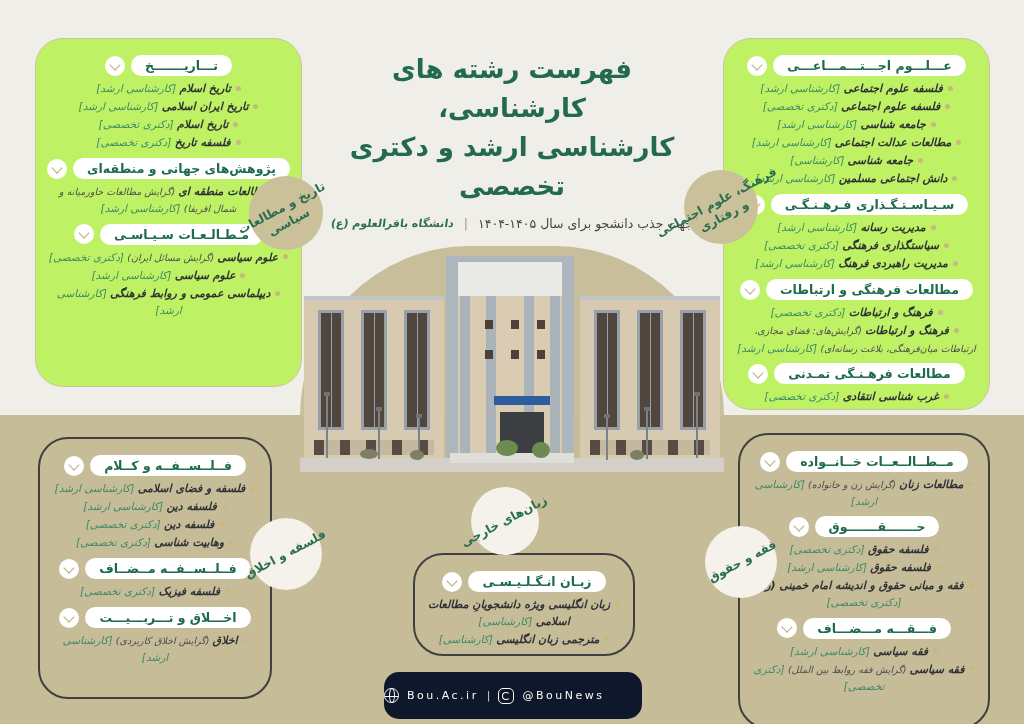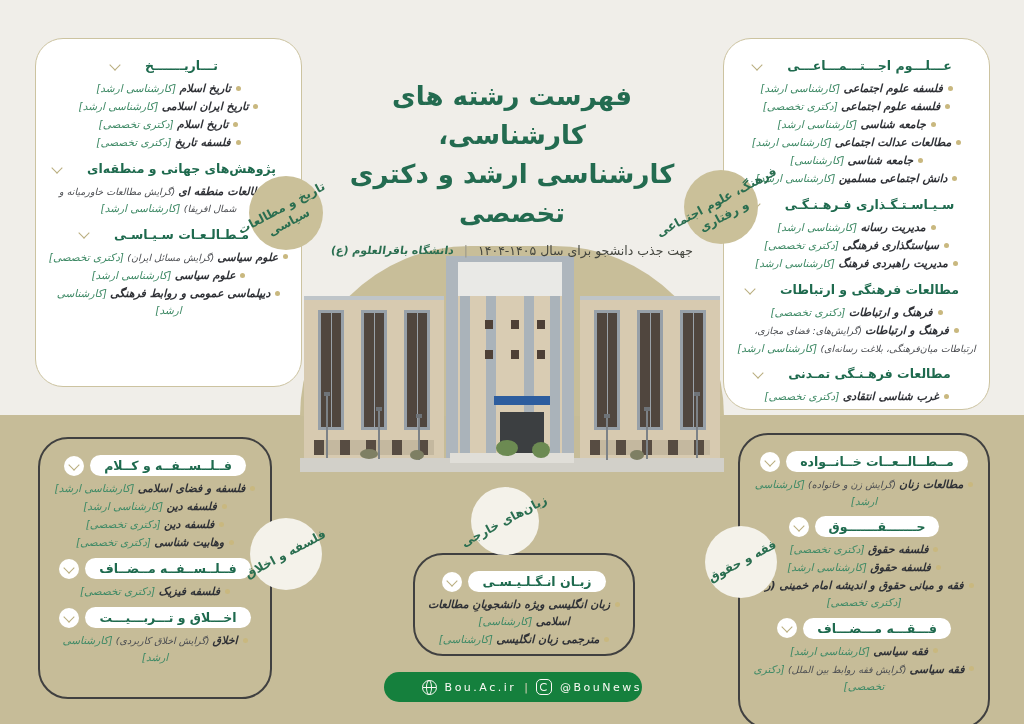--- a/index.html
+++ b/index.html
@@ -2,21 +2,21 @@
 <html><head>
 <meta charset="utf-8">
 <style>
   html,body{margin:0;padding:0;}
   body{width:1024px;height:724px;position:relative;overflow:hidden;
        font-family:"DejaVu Sans",sans-serif;background:#f0eee9;}
   .bg-bottom{position:absolute;left:0;top:415px;width:1024px;height:309px;background:#c6bc98;}
 
   
   .title-wrap{position:absolute;left:317px;top:50px;width:390px;z-index:5;
-              direction:rtl;text-align:center;color:#236b50;margin-top:27px;}
+              direction:rtl;text-align:center;color:#236b50;}
   .title-line{font-size:26px;font-weight:bold;line-height:1.5;letter-spacing:-.5px;}
   .subtitle-row{margin-top:10px;display:flex;direction:rtl;justify-content:center;
                 align-items:center;gap:10px;color:#44463f;font-size:12.5px;}
   .subtitle-sep{color:#9a9788;}
   .logo-mark{color:#2a6e50;font-weight:bold;font-size:11px;transform:skewX(-8deg);}
 
   
   #building{position:absolute;left:300px;top:246px;width:424px;height:226px;z-index:1;}
   .arch{position:absolute;left:0;top:0;width:424px;height:170px;background:#c8be99;
         border-radius:212px 212px 0 0;}
@@ -38,21 +38,21 @@
   .door{position:absolute;left:54px;top:156px;width:44px;height:48px;background:#3c3f41;}
   .ground{position:absolute;left:0;right:0;top:212px;height:14px;background:#d2d0c9;}
   .steps{position:absolute;left:150px;top:207px;width:124px;height:10px;background:#e0ded8;}
   .lamp{position:absolute;width:2px;background:#7c8287;}
   .lamp::before{content:'';position:absolute;left:-2px;top:-4px;width:6px;height:4px;background:#6e7378;}
   .shrub{position:absolute;height:10px;border-radius:50%;background:#7e7f63;}
   .palm{position:absolute;height:16px;border-radius:50%;background:#6c8a52;}
 
   
   .card{position:absolute;direction:rtl;text-align:center;z-index:5;padding-top:10px;box-sizing:border-box;}
-  .top-card{background:#ffffff;border:1px solid #ccc3a0;border-radius:28px;}
+  .top-card{background:#bef264;border:1px solid #ccc3a0;border-radius:28px;}
   .bot-card{border:2px solid #404040;border-radius:30px;}
   #card-left-top{left:35px;top:38px;width:267px;height:349px;}
   #card-right-top{left:723px;top:38px;width:267px;height:372px;}
   #card-bottom-left{left:38px;top:437px;width:234px;height:262px;}
   #card-bottom-center{left:413px;top:553px;width:222px;height:103px;}
   #card-bottom-right{left:738px;top:433px;width:252px;height:296px;}
   .section{margin-bottom:7px;}
   .hdr{display:flex;justify-content:center;align-items:center;gap:6px;margin:6px 6px 4px;cursor:pointer;}
   .pill{background:#ffffff;color:#1e6a4e;font-weight:bold;font-size:12.5px;
         padding:3px 14px;border-radius:14px;white-space:nowrap;}
@@ -77,23 +77,23 @@
   #callig-rt{left:648px;top:162px;width:145px;height:95px;}
   #callig-rt .disc{left:36px;top:8px;width:74px;height:74px;}
   #callig-bl{left:228px;top:512px;width:115px;height:85px;}
   #callig-bl .disc{left:22px;top:6px;width:72px;height:72px;}
   #callig-bc{left:445px;top:482px;width:120px;height:80px;}
   #callig-bc .disc{left:26px;top:5px;width:68px;height:68px;}
   #callig-br{left:685px;top:522px;width:115px;height:80px;}
   #callig-br .disc{left:20px;top:4px;width:72px;height:72px;}
 
   
-  .footer{position:absolute;left:384px;top:672px;width:258px;height:30px;z-index:5;
-          background:#15803d;border-radius:15px;display:flex;align-items:center;
-          justify-content:flex-end;gap:8px;color:#fbfaf5;font-size:11px;}
+  .footer{position:absolute;left:384px;top:672px;width:258px;height:47px;z-index:5;
+          background:#0f172a;border-radius:15px;display:flex;align-items:center;
+          justify-content:flex-start;gap:8px;color:#fbfaf5;font-size:11px;}
   .foot-txt{letter-spacing:2.5px;}
   .globe{width:13px;height:13px;border:1.3px solid #fbfaf5;border-radius:50%;position:relative;flex:0 0 auto;}
   .globe::before{content:'';position:absolute;left:50%;top:-1px;bottom:-1px;width:6px;
                  margin-left:-3px;border:1px solid #fbfaf5;border-radius:50%;box-sizing:border-box;}
   .globe::after{content:'';position:absolute;left:0;right:0;top:50%;height:1px;background:#fbfaf5;}
   .eitaa{width:14px;height:14px;border:1.3px solid #fbfaf5;border-radius:5px;position:relative;flex:0 0 auto;}
   .eitaa::before{content:'';position:absolute;left:3px;top:3px;width:6px;height:6px;
                  border:1.3px solid #fbfaf5;border-radius:50%;border-right-color:rgba(0,0,0,0);}
   .foot-sep{color:#d9d2ba;}
 </style>

